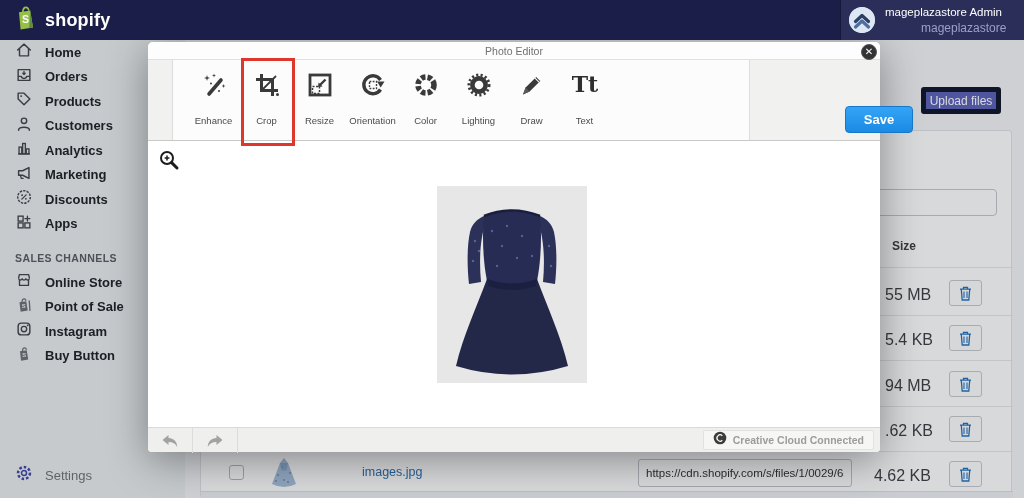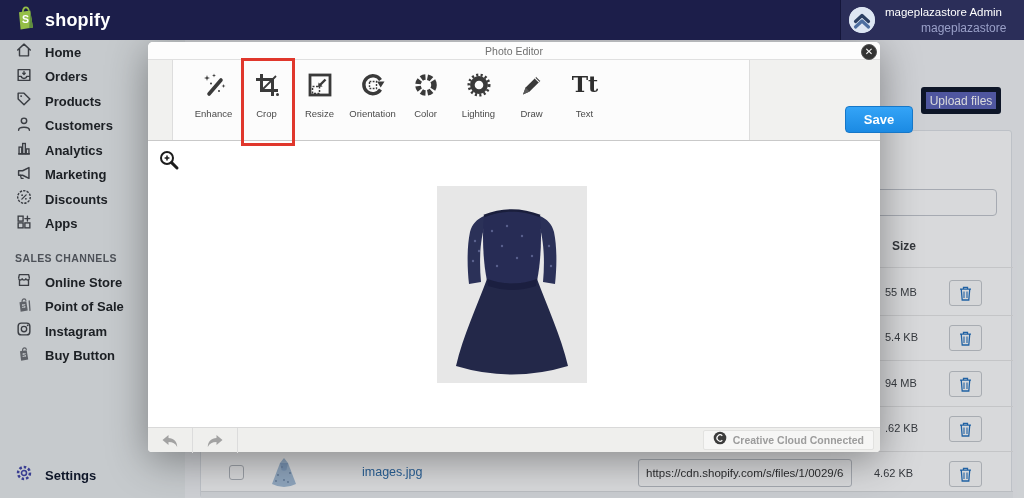--- a/index.html
+++ b/index.html
@@ -18,46 +18,46 @@
   .uname { position:absolute; left:44px; top:6px; color:#ffffff; font-size:11.5px; font-weight:normal; white-space:nowrap; }
   .ustore { position:absolute; left:44px; top:21px; color:#9aa0c8; font-size:12px;padding-left:36px; }
 
   
   .sidebar { position:absolute; left:0; top:40px; width:185px; height:458px; background:#eaedef; }
   .nav-item { display:flex; align-items:center; height:24.5px; padding-left:15px; gap:12px; cursor:pointer; }
   .nav-item .lbl { font-size:13px; font-weight:bold; color:#212427; }
   .nav-item svg { flex:0 0 auto; }
   .sc-head { padding:16px 0 6px 15px; font-size:10.5px; font-weight:bold; letter-spacing:.4px; color:#5a5e63; }
   .settings-item { position:absolute; left:15px; bottom:12px; display:flex; align-items:center; gap:12px; cursor:pointer; }
-  .settings-item .lbl { font-size:13px; font-weight:bold; color:#0f172a; }
+  .settings-item .lbl { font-size:13px; font-weight:normal; color:#737373; }
 
   
   .upload-btn { position:absolute; left:921px; top:87px; width:80px; height:27px; background:#5c63b8; border:5px solid #0f172a; border-radius:3px; color:#fff; font-size:12px; display:flex; align-items:center; justify-content:center; cursor:pointer; z-index:2;}
   .card { position:absolute; left:200px; top:130px; width:812px; height:368px; background:#ffffff; border:1px solid #dfe3e8; border-radius:3px; z-index:1; }
   .filter-input { position:absolute; left:16px; top:58px; width:780px; height:27px; border:1px solid #c4c8ce; border-radius:4px; background:#fff; }
   .size-head { position:absolute; left:691px; top:108px; font-size:12px; font-weight:bold; color:#3c3f42; }
   .hr { position:absolute; left:0; width:812px; height:1px; background:#e7e7e7; }
-  .size-cell { position:absolute; left:684px; width:70px; font-size:11px; color:#3f4246; }
+  .size-cell { position:absolute; left:684px; width:70px; font-size:16px; color:#3f4246; }
   .trash-btn { position:absolute; left:748px; width:33px; height:26px; background:#fdfdfd; border:1px solid #c6cacE; border-radius:3px; display:flex; align-items:center; justify-content:center; cursor:pointer; }
   .checkbox { position:absolute; left:28px; top:334px; width:15px; height:15px; border:1px solid #b6bac0; border-radius:3px; background:#fff; }
   .thumb { position:absolute; left:62px; top:323px; width:42px; height:36px; }
   .filelink { position:absolute; left:113px; top:334px; font-size:12.5px; color:#2f6fad; cursor:pointer;margin-left:48px; }
   .url-input { position:absolute; left:437px; top:328px; width:214px; height:28px; border:1px solid #c0c4ca; border-radius:3px; background:#fff; font-size:11.5px; color:#333; padding:0 7px; white-space:nowrap; overflow:hidden; font-family:"Liberation Sans",sans-serif; }
   .bottom-strip { position:absolute; left:0; top:360px; width:812px; height:8px; background:#eef0f2; border-top:1px solid #dcdee0; }
 
   
   .overlay { position:absolute; left:0; top:40px; width:1024px; height:458px; background:rgba(15,18,28,0.16); z-index:40; }
 
   
   .modal { position:absolute; left:148px; top:42px; width:732px; height:410px; background:#fff; border-radius:5px 5px 4px 4px; box-shadow:0 8px 40px rgba(0,0,0,.38); z-index:50; }
   .m-title { position:absolute; left:0; top:0; width:100%; height:18px; background:#fdfdfd; border-bottom:1px solid #e0e0e0; border-radius:5px 5px 0 0; text-align:center; font-size:10.5px; color:#707070; line-height:18px; }
   .m-close { position:absolute; left:713px; top:2px; width:16px; height:16px; border-radius:50%; background:#333; border:1px solid #555; color:#fff; font-size:10px; line-height:14px; text-align:center; cursor:pointer; z-index:6; }
   .m-toolbar { position:absolute; left:0; top:18px; width:100%; height:80px; background:#f1f1ef; }
   .tool-panel { position:absolute; left:24px; top:0; width:578px; height:80px; background:#fcfcfc; border-left:1px solid #ddd; border-right:1px solid #ddd; display:flex; padding-left:14px; }
-  .tool { width:53px; padding-top:11px; display:flex; flex-direction:column; align-items:center; gap:5px; cursor:pointer; }
+  .tool { width:53px; padding-top:11px; display:flex; flex-direction:column; align-items:center; gap:12px; cursor:pointer; }
   .tool .tlbl { font-size:9.5px; color:#4a4a4a; }
   .red-box { position:absolute; left:93px; top:16px; width:54px; height:88px; border:3px solid #e0372c; z-index:5; }
   .save-btn { position:absolute; left:655px; top:46px; width:68px; height:27px; border-radius:4px; background:linear-gradient(#34a4f7,#1b8ae3); border:1px solid #1677c8; color:#fff; font-weight:bold; font-size:13px; display:flex; align-items:center; justify-content:center; cursor:pointer;margin-left:42px; }
   .m-canvas { position:absolute; left:0; top:98px; width:100%; height:287px; background:#fff; border-top:1px solid #c9c9c9; }
   .zoom-tool { position:absolute; left:10px; top:8px; width:22px; height:22px; cursor:pointer; }
   .photo { position:absolute; left:289px; top:45px; width:150px; height:197px; background:#e7e7e7; }
   .m-footer { position:absolute; left:0; top:385px; width:100%; height:25px; background:#efefed; border-top:1px solid #d9d9d9; border-radius:0 0 4px 4px; }
   .undo-cell { position:absolute; top:0; width:45px; height:25px; border-right:1px solid #dcdcdc; display:flex; align-items:center; justify-content:center; cursor:pointer; }
   .cc-chip { position:absolute; right:6px; top:2px; height:20px; padding:0 9px; background:#f6f6f5; border:1px solid #e2e2e0; border-radius:2px; display:flex; align-items:center; gap:6px; }
   .cc-chip .cct { font-size:10.5px; color:#9c9c9c; white-space:nowrap;font-weight:bold; }

